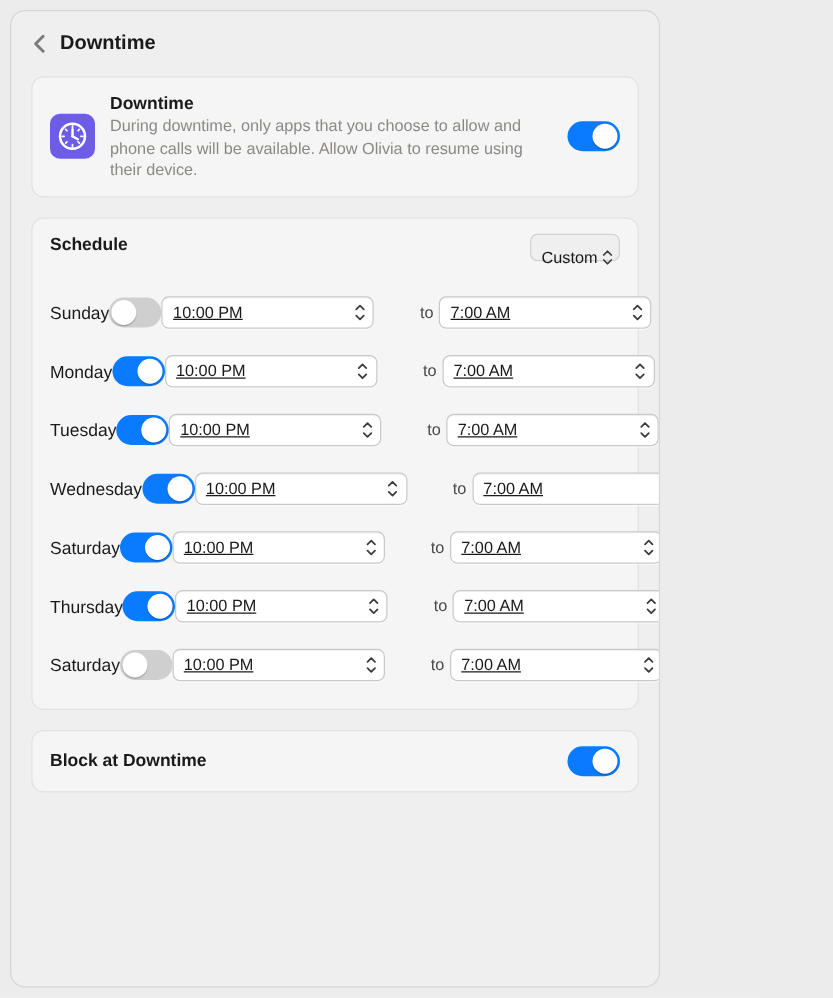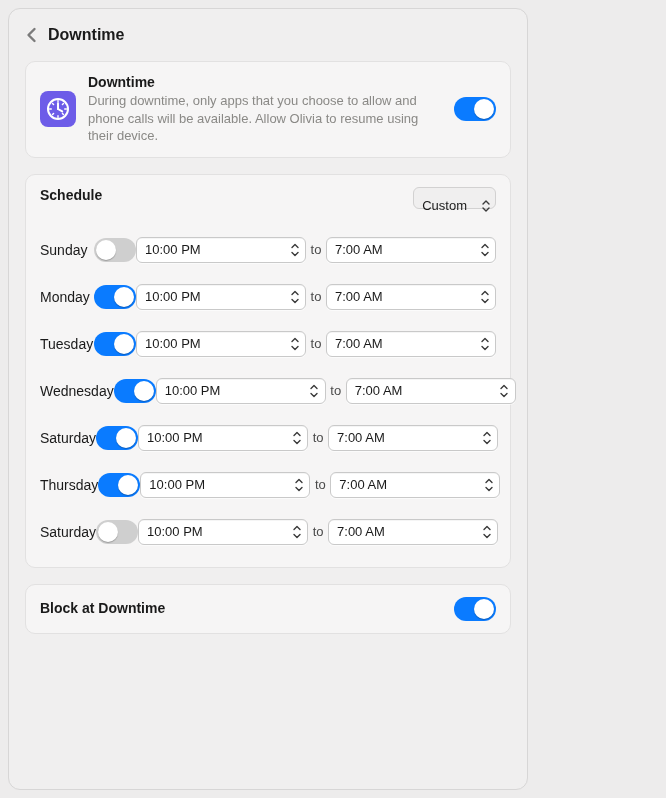--- a/index.html
+++ b/index.html
@@ -73,21 +73,21 @@
   }
   .switch[data-on="true"] .knob{left:20px;}
   
   .schedule-head{
     display:flex;align-items:flex-start;gap:12px;
   }
   .schedule-head-left{flex:1 1 auto;}
   .schedule-title{font-size:14px;font-weight:600;margin-bottom:2px;}
   .schedule-desc{font-size:13px;color:var(--text-dim);line-height:1.35;max-width:420px;}
   .schedule-dropdown{
-    display:flex;align-items:center;gap:14px;
+    display:flex;align-items:center;gap:3px;
     height:22px;padding:16px 4px 0 8px;
     background:#f0efef;border:1px solid #d2d1d1;border-radius:6px;
     font-size:13px;
   }
   .chevrons{display:inline-flex;flex-direction:column;line-height:0;}
   .chevrons svg{display:block;}
   
   .day-list{margin-top:18px;}
   .day-row{
     display:flex;align-items:center;
@@ -97,30 +97,31 @@
   .day-label{width:100px;font-size:14px;}
   .time-stepper{
     display:flex;align-items:center;gap:0;
     background:var(--stepper-bg);
     border:1px solid var(--stepper-border);
     border-radius:6px;
     height:26px;
     min-width:170px;
     padding:0 2px 0 8px;
     box-shadow:0 0.5px 0 rgba(0,0,0,.08) inset, 0 1px 0 rgba(255,255,255,.6);
+    text-decoration:underline;
   }
   .time-value{flex:1 1 auto;font-size:13px;}
   .stepper-btns{
     display:flex;flex-direction:column;gap:0;
     width:18px;height:22px;
     border-left:1px solid transparent;
     justify-content:center;align-items:center;
   }
   .stepper-btns svg{display:block;}
-  .to-label{font-size:13px;color:#4a4a4a;min-width:20px;text-align:center;}
+  .to-label{font-size:13px;color:#4a4a4a;min-width:20px;text-align:center;margin-left:32px;}
   
   .block-card .master-title{font-size:14px;}
 </style>
 </head>
 <body>
 
 <div class="panel">
 
   <div class="header-bar">
     <span class="back-chevron">

